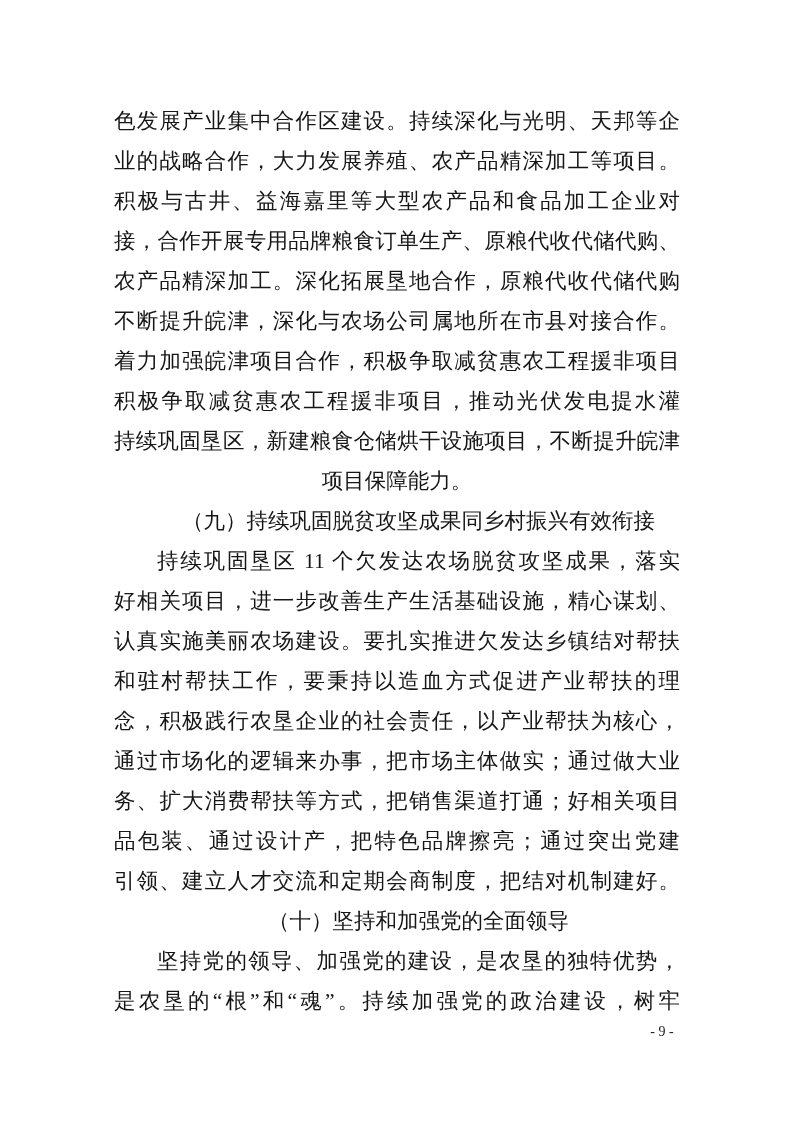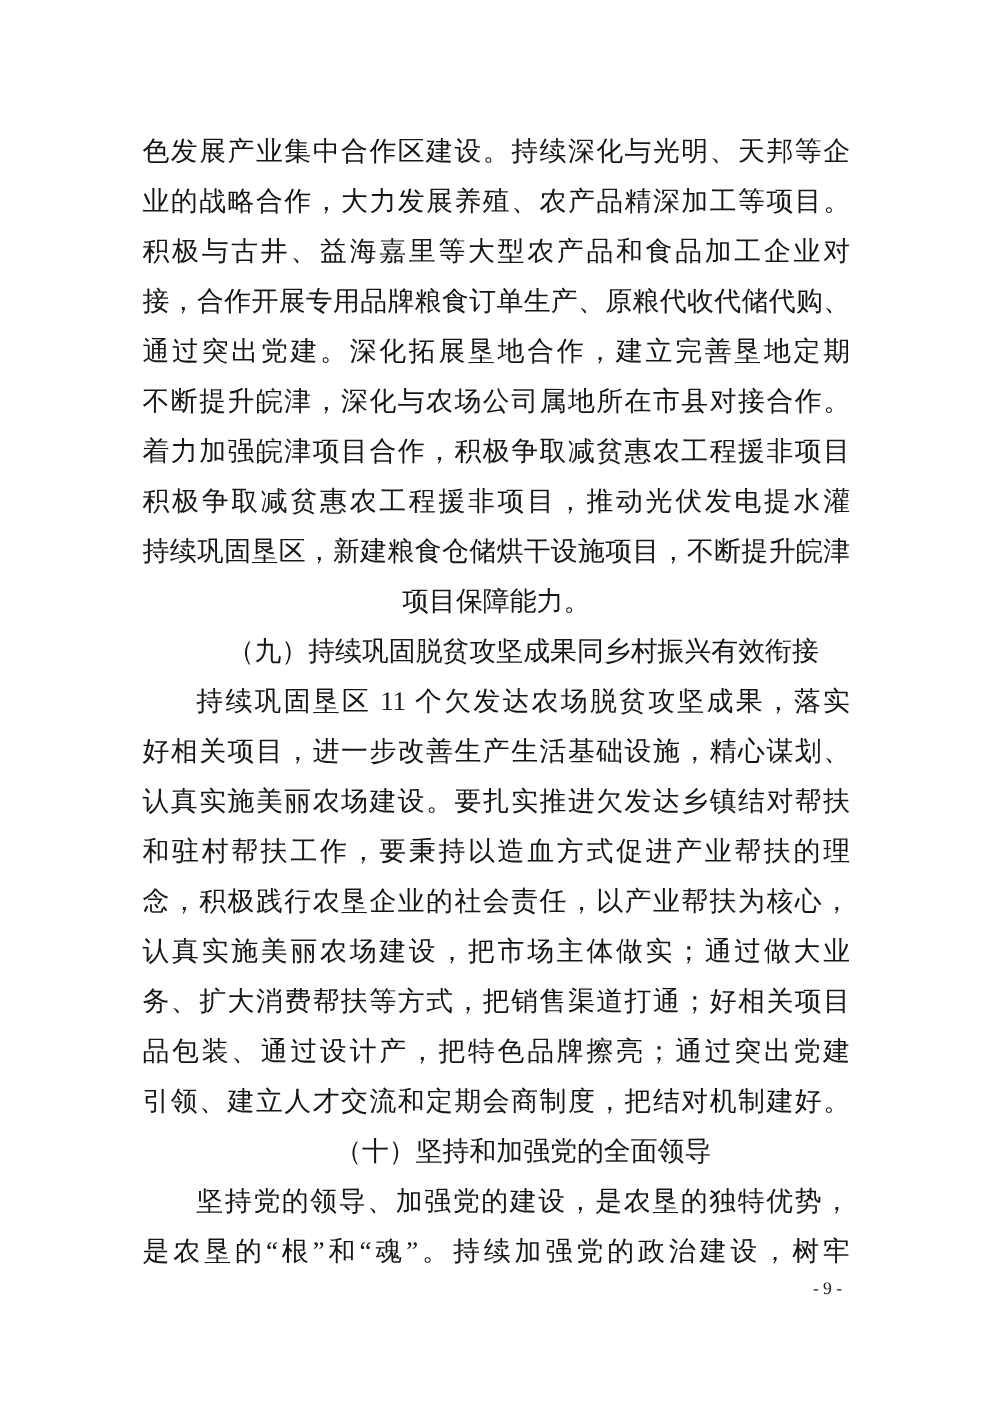--- a/index.html
+++ b/index.html
@@ -54,33 +54,33 @@
   }
 </style>
 </head>
 <body>
 
 <div class="doc-body">
   <div class="line j">色发展产业集中合作区建设。持续深化与光明、天邦等企</div>
   <div class="line j">业的战略合作，大力发展养殖、农产品精深加工等项目。</div>
   <div class="line j">积极与古井、益海嘉里等大型农产品和食品加工企业对</div>
   <div class="line j">接，合作开展专用品牌粮食订单生产、原粮代收代储代购、</div>
-  <div class="line j">通过突出党建。深化拓展垦地合作，建立完善垦地定期</div>
+  <div class="line j">农产品精深加工。深化拓展垦地合作，原粮代收代储代购</div>
   <div class="line j">不断提升皖津，深化与农场公司属地所在市县对接合作。</div>
   <div class="line j">着力加强皖津项目合作，积极争取减贫惠农工程援非项目</div>
   <div class="line j">积极争取减贫惠农工程援非项目，推动光伏发电提水灌</div>
   <div class="line j">持续巩固垦区，新建粮食仓储烘干设施项目，不断提升皖津</div>
   <div class="line">项目保障能力。</div>
   <div class="line indent heading">（九）持续巩固脱贫攻坚成果同乡村振兴有效衔接</div>
   <div class="line j indent">持续巩固垦区 11 个欠发达农场脱贫攻坚成果，落实</div>
   <div class="line j">好相关项目，进一步改善生产生活基础设施，精心谋划、</div>
   <div class="line j">认真实施美丽农场建设。要扎实推进欠发达乡镇结对帮扶</div>
   <div class="line j">和驻村帮扶工作，要秉持以造血方式促进产业帮扶的理</div>
   <div class="line j">念，积极践行农垦企业的社会责任，以产业帮扶为核心，</div>
-  <div class="line j">认真实施美丽农场建设，把市场主体做实；通过做大业</div>
+  <div class="line j">通过市场化的逻辑来办事，把市场主体做实；通过做大业</div>
   <div class="line j">务、扩大消费帮扶等方式，把销售渠道打通；好相关项目</div>
   <div class="line j">品包装、通过设计产，把特色品牌擦亮；通过突出党建</div>
   <div class="line j">引领、建立人才交流和定期会商制度，把结对机制建好。</div>
   <div class="line indent heading">（十）坚持和加强党的全面领导</div>
   <div class="line j indent">坚持党的领导、加强党的建设，是农垦的独特优势，</div>
   <div class="line j">是农垦的“根”和“魂”。持续加强党的政治建设，树牢</div>
 </div>
 
 <div class="page-number">- 9 -</div>
 

